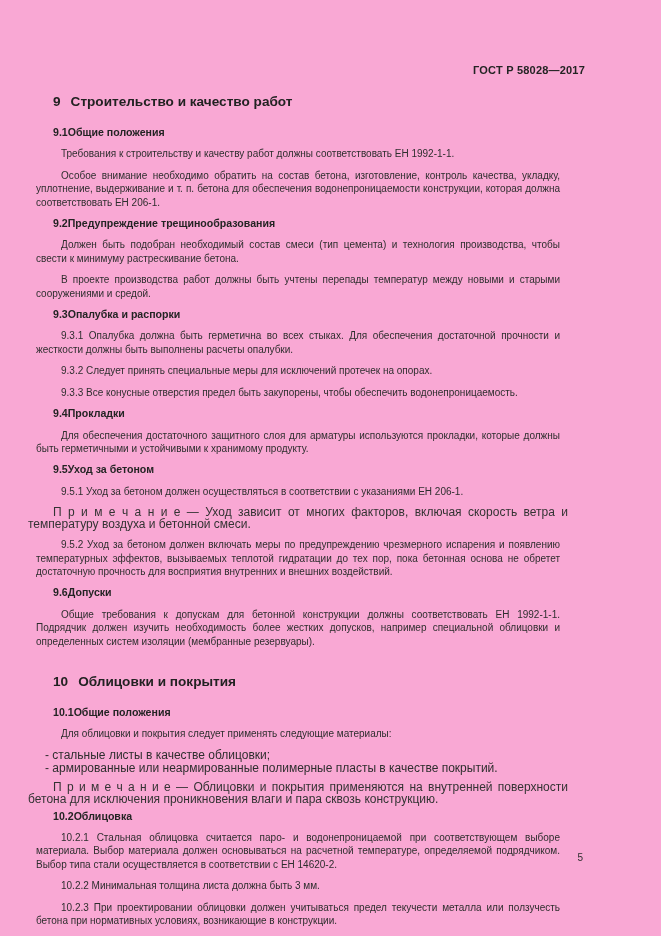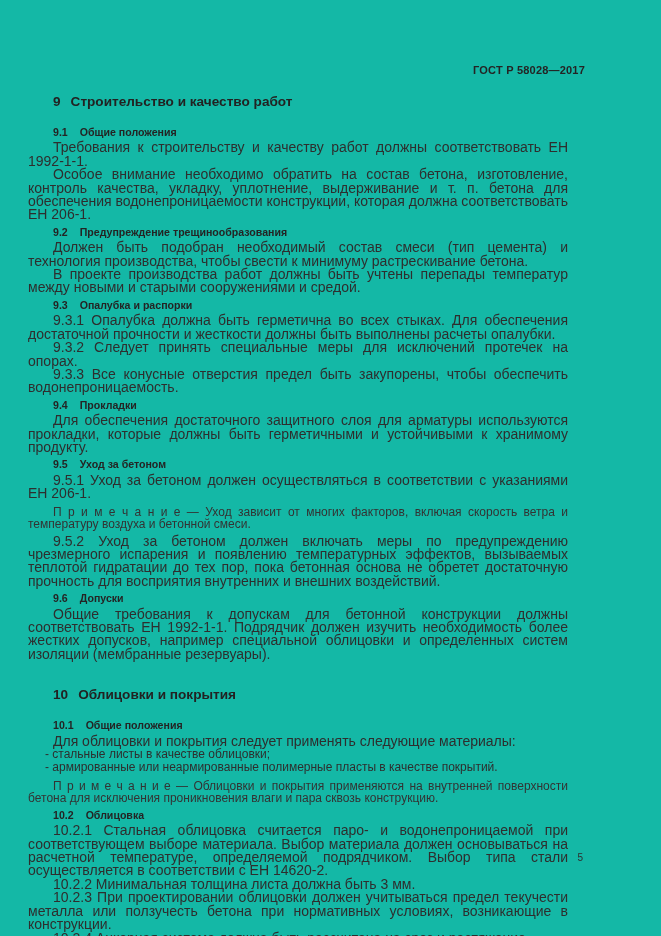--- a/index.html
+++ b/index.html
@@ -4,21 +4,21 @@
 <style>
   html, body {
     margin: 0;
     padding: 0;
     background: #ffffff;
   }
   .sheet {
     position: relative;
     width: 661px;
     height: 936px;
-    background: #14b8a6;
+    background: #f9a8d4;
     font-family: "Liberation Sans", sans-serif;
     color: #2e2e2e;
     overflow: hidden;
     box-sizing: border-box;
   }
   .running-header {
     position: absolute;
     top: 64px;
     right: 76px;
     font-size: 11px;
@@ -43,27 +43,27 @@
   .chapter:first-child { margin-top: 0; }
   .chapter .hnum { margin-right: 10px; }
   .heading {
     font-size: 10.6px;
     font-weight: bold;
     color: #242424;
     text-indent: 25px;
     margin: 4px 0 2px 0;
     line-height: 13.4px;
   }
-  .heading .hnum { margin-right: 12px; }
+  .heading .hnum { margin-right: 0; }
   .para {
-    font-size: 14px;
+    font-size: 10px;
     line-height: 13.4px;
     text-align: justify;
     text-indent: 25px;
-    margin: 0;
+    margin: 8px;
   }
   .list-item {
     font-size: 12px;
     line-height: 13.4px;
     text-align: justify;
     margin: 0;
     padding-left: 30px;
     text-indent: -13px;
   }
   .note {

